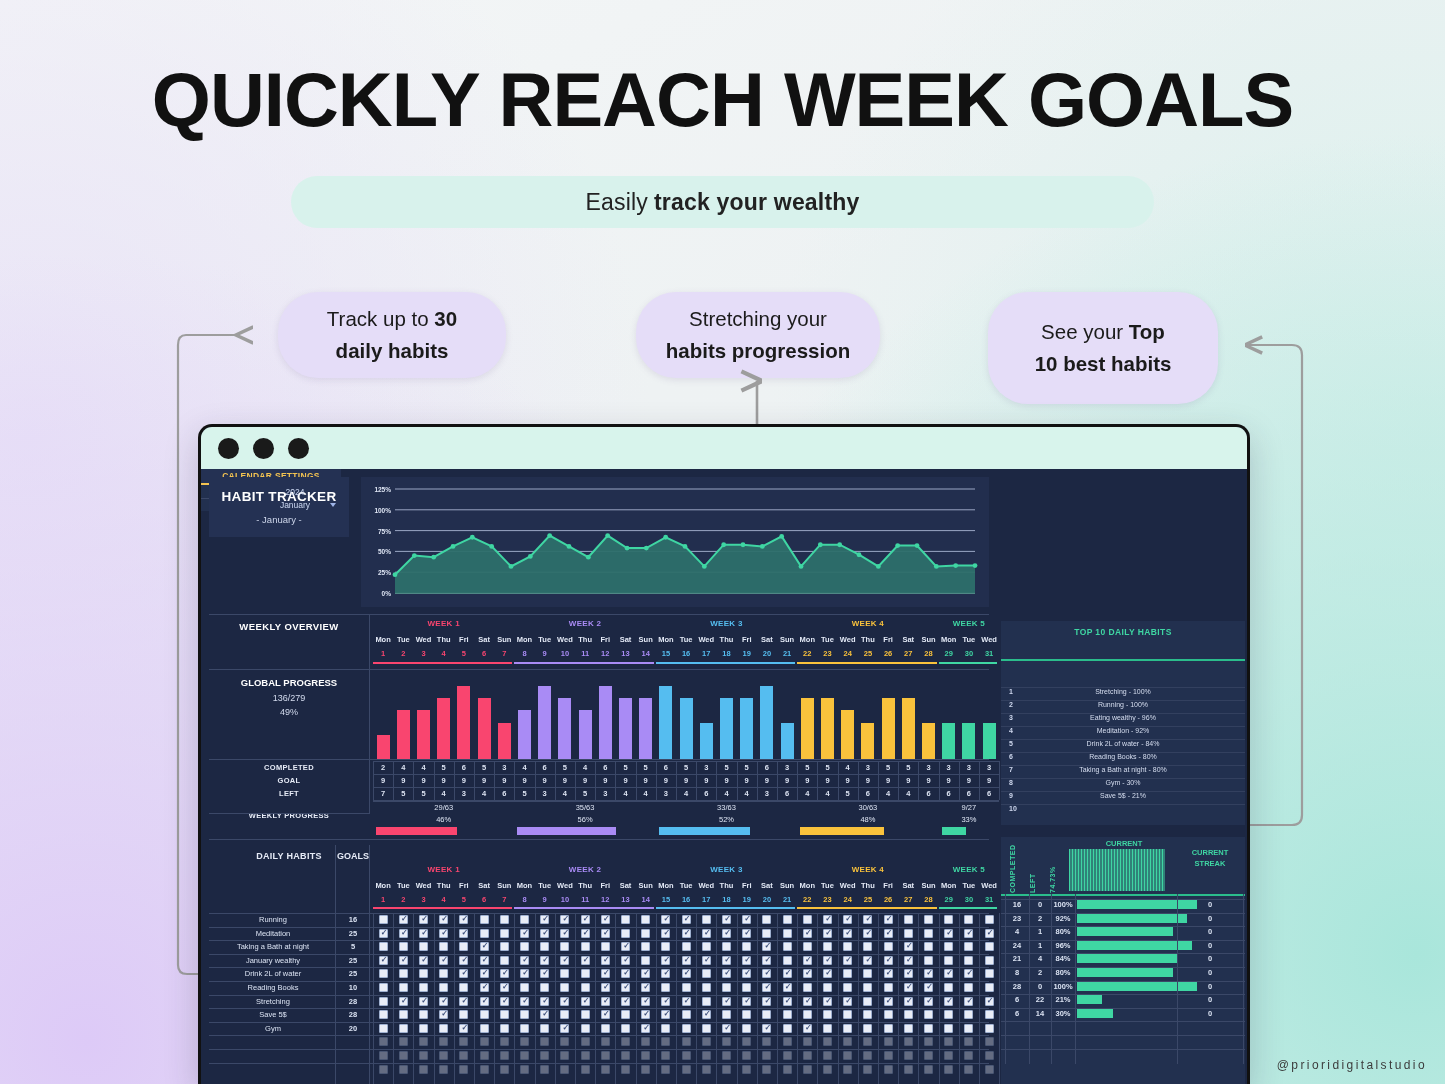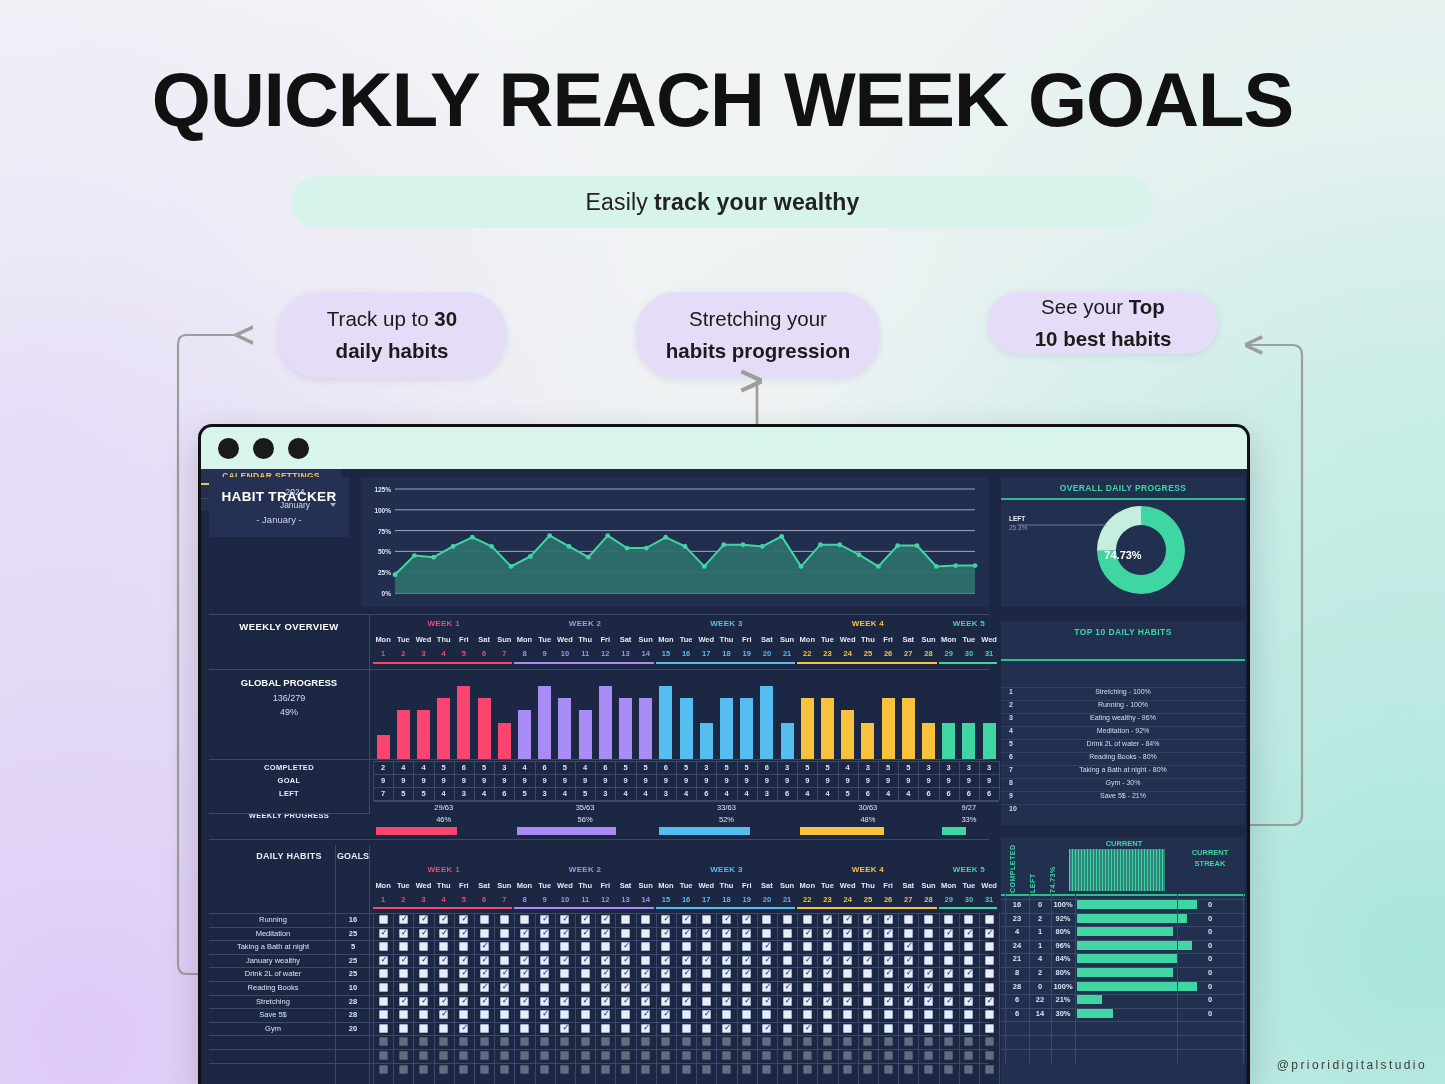--- a/index.html
+++ b/index.html
@@ -39,21 +39,21 @@
     border-radius: 40px;
     box-shadow: 0 2px 7px rgba(90,70,130,0.13);
     display: flex; flex-direction: column;
     align-items: center; justify-content: center;
     color: #1b1b1b; font-size: 20.5px; line-height: 1.55;
     text-align: center; padding: 0 18px;
   }
   .bubble b { font-weight: 700; }
   #bubble1 { left: 278px; top: 292px; width: 228px; height: 86px; }
   #bubble2 { left: 636px; top: 292px; width: 244px; height: 86px; }
-  #bubble3 { left: 988px; top: 292px; width: 230px; height: 62px; }
+  #bubble3 { left: 988px; top: 292px; width: 230px; height: 112px; }
 
   
   .connectors { position: absolute; inset: 0; width: 1445px; height: 1084px; pointer-events: none; }
 
   
   .window {
     position: absolute; left: 198px; top: 424px;
     width: 1052px; height: 660px;
     border-radius: 14px 14px 0 0;
     background: #1e2a47;
@@ -282,32 +282,20 @@
           <circle cx="498" cy="77.72800000000001" r="2.4" fill="#3fd6a3"></circle>
           <circle cx="517.3333333333333" cy="89.376" r="2.4" fill="#3fd6a3"></circle>
           <circle cx="536.6666666666666" cy="68.576" r="2.4" fill="#3fd6a3"></circle>
           <circle cx="556" cy="68.576" r="2.4" fill="#3fd6a3"></circle>
           <circle cx="575.3333333333333" cy="89.376" r="2.4" fill="#3fd6a3"></circle>
           <circle cx="594.6666666666666" cy="88.544" r="2.4" fill="#3fd6a3"></circle>
           <circle cx="614" cy="88.544" r="2.4" fill="#3fd6a3"></circle>
         </svg>
     </div>
 
-    <div class="panel" id="donutPanel">
-      <div class="panel-title">OVERALL DAILY PROGRESS</div>
-      <div class="panel-rule"></div>
-      <div class="donut-left-lab">LEFT</div>
-      <div class="donut-left-val">25.3%</div>
-      <svg id="donutSvg" width="244" height="110" style="position:absolute;left:0;top:18px">
-          <path d="M140,11 A44,44 0 1 1 96.00633139676643,55.74640661094421 L115.00359738452639,55.42409466530921 A25,25 0 1 0 140,30 Z" fill="#3fd6a3"></path>
-          <path d="M96.00633139676643,55.74640661094421 A44,44 0 0 1 139.99560000000733,11.000000219999997 L139.99750000000418,30.000000125 A25,25 0 0 0 115.00359738452639,55.42409466530921 Z" fill="#c6eede"></path>
-          <line x1="16" y1="30" x2="105" y2="30" stroke="#6b7894" stroke-width="1"></line>
-        </svg>
-      <div class="donut-center">74.73%</div>
-    </div>
 
     <div id="weeklyLabel">WEEKLY OVERVIEW</div>
     <div id="globalLabel">GLOBAL PROGRESS</div>
     <div id="globalNums">
       <div>136/279</div>
       <div>49%</div>
     </div>
     <div class="row-label" style="top:294px">COMPLETED</div>
     <div class="row-label" style="top:307px">GOAL</div>
     <div class="row-label" style="top:320px">LEFT</div>

